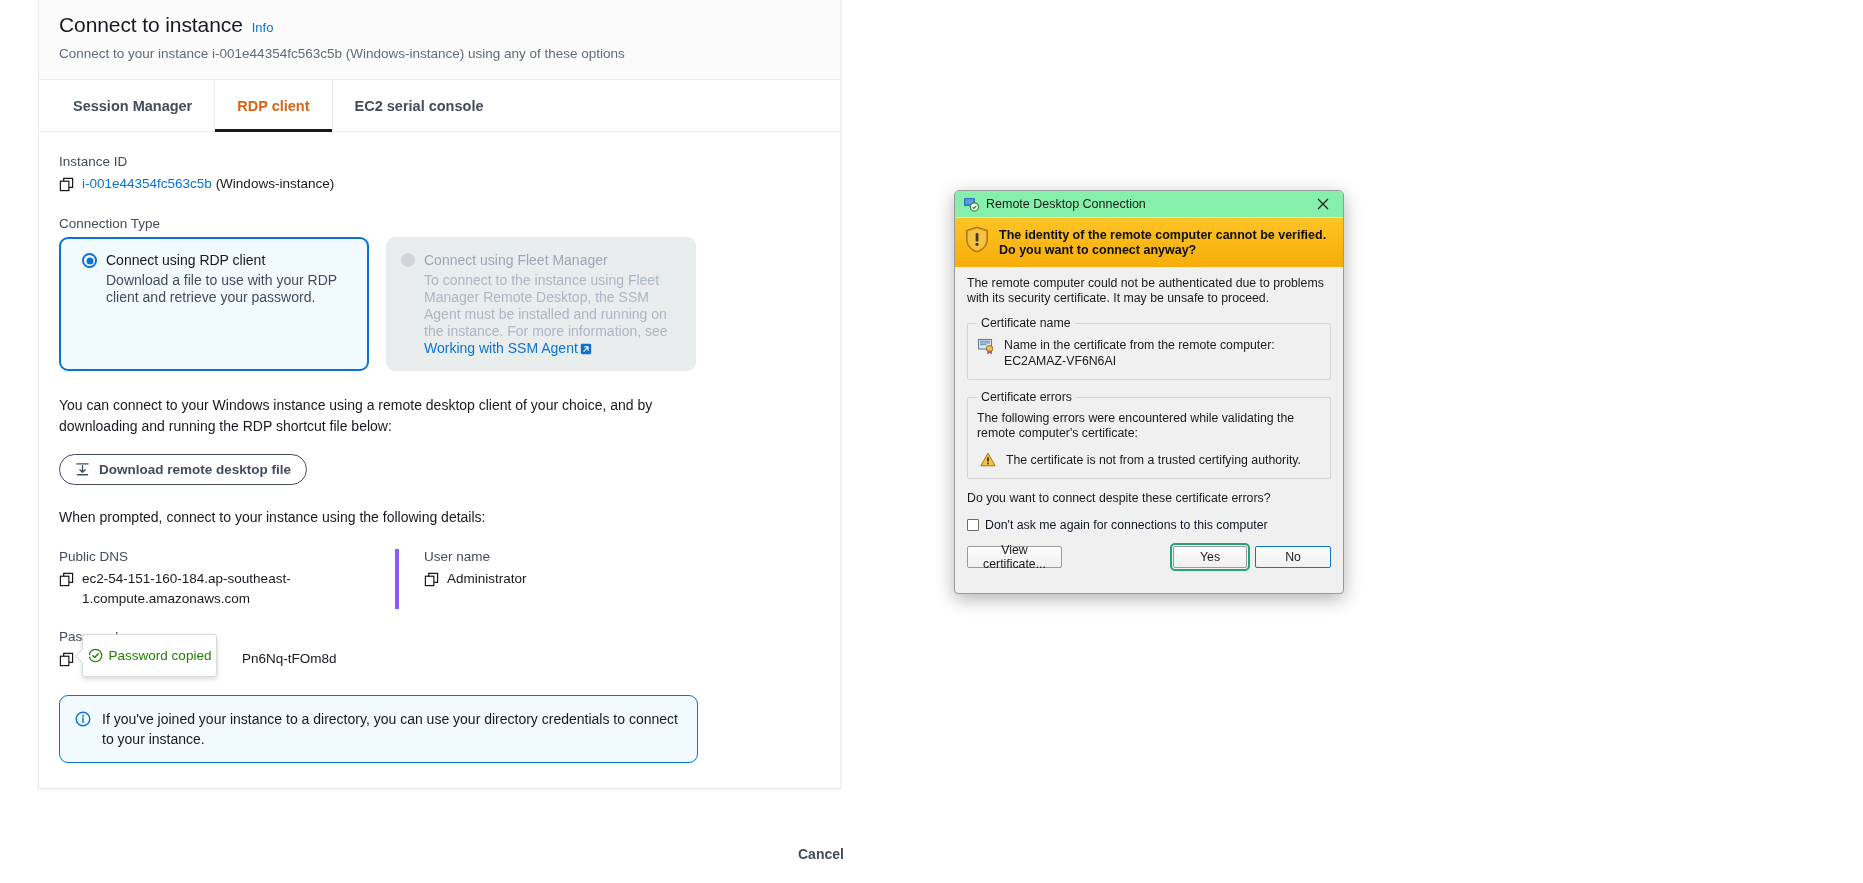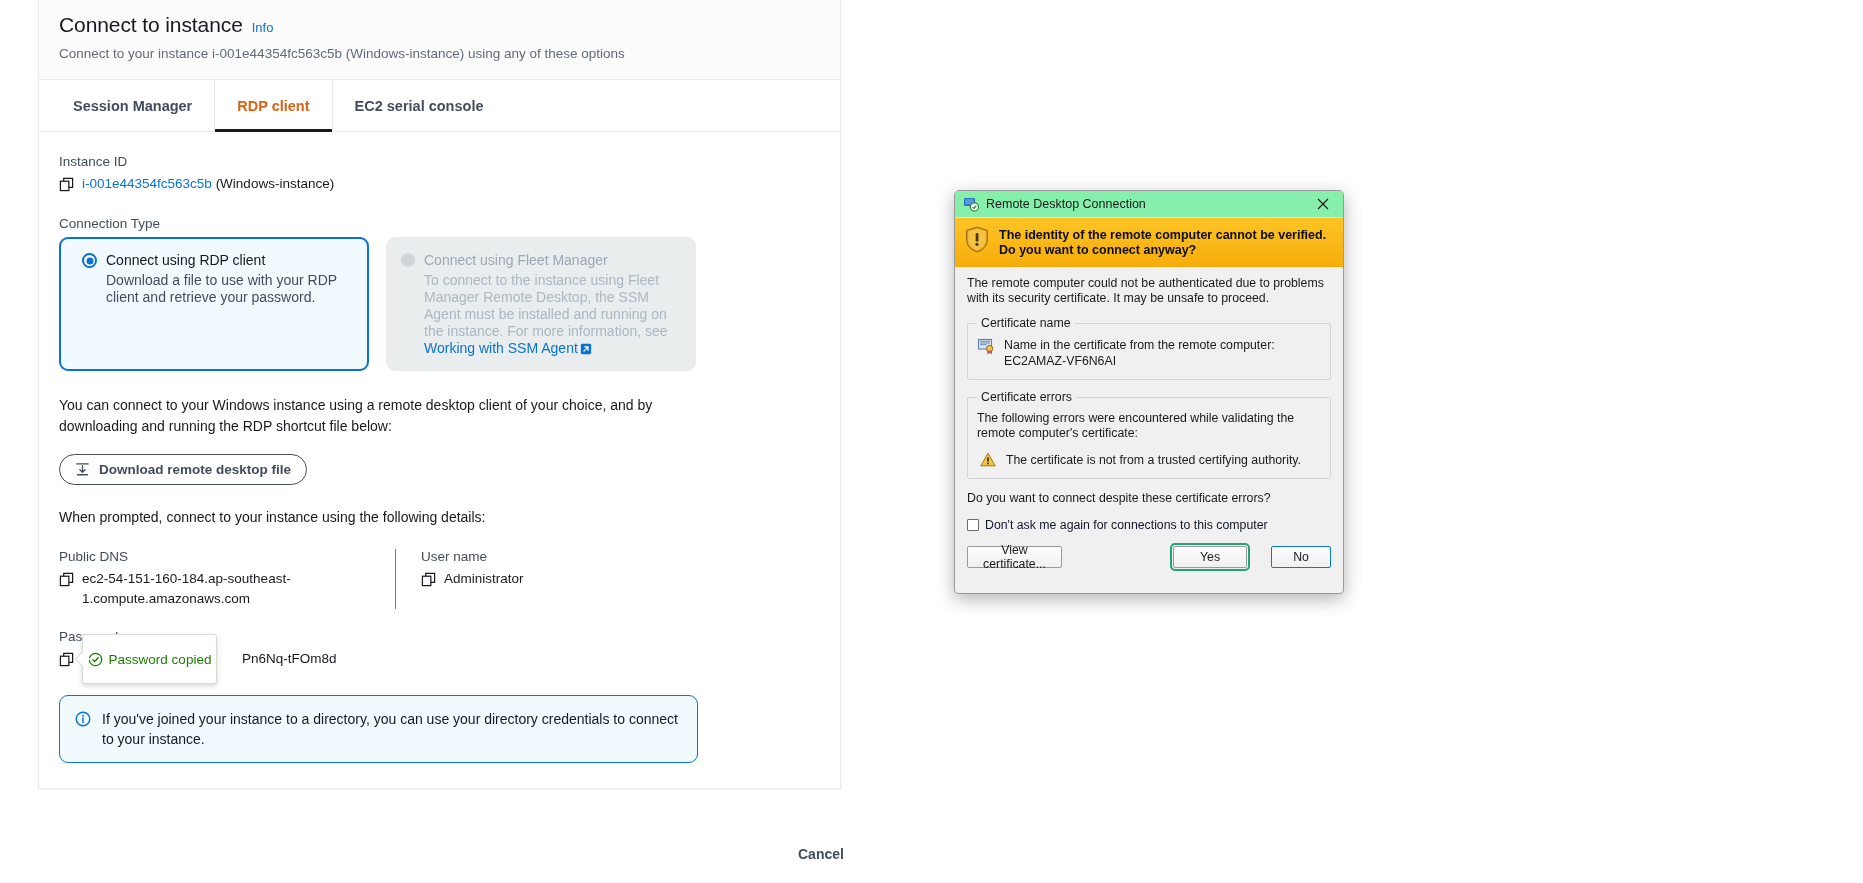--- a/index.html
+++ b/index.html
@@ -153,30 +153,30 @@
     font-family: Liberation Sans, sans-serif;
   }
 
   
   .details-grid {
     display: flex;
     margin-top: 21px;
   }
   .details-col { width: 336px; }
   .details-col.second {
-    border-left: 1px solid #8b5cf6;
+    border-left: 4px solid #8b5cf6;
     padding-left: 25px;
   }
 
   
   .pw-block { margin-top: 20px; position: relative; }
   .tooltip {
     position: absolute;
     left: 23px; top: 5px;
-    width: 135px; height: 50px;
+    width: 135px; height: 43px;
     background: #fff;
     border: 1px solid #d5dbdb;
     border-radius: 3px;
     box-shadow: 0 2px 5px rgba(0,0,0,.16);
     display: flex; align-items: center; justify-content: center;
     gap: 6px;
     font-size: 13.5px; color: #1d8102;
     z-index: 5;
   }
   .tooltip::before {
@@ -301,21 +301,21 @@
     font-family: "Liberation Sans", sans-serif;
     display: flex; align-items: center; justify-content: center;
   }
   #view-certificate-button { width: 95px; }
   .rdp-btn-right { margin-left: auto; display: flex; gap: 8px; }
   #yes-button {
     width: 74px;
     outline: 2px solid #26a17b;
     outline-offset: 1px;
   }
-  #no-button { width: 60px; border: 1px solid #0a78d0; margin-left: 16px; }
+  #no-button { width: 76px; border: 1px solid #0a78d0; }
 
   svg { display: block; }
 </style>
 </head>
 <body>
 
 <div id="aws-panel">
 
   <div class="panel-header">
     <div class="panel-title-row">

